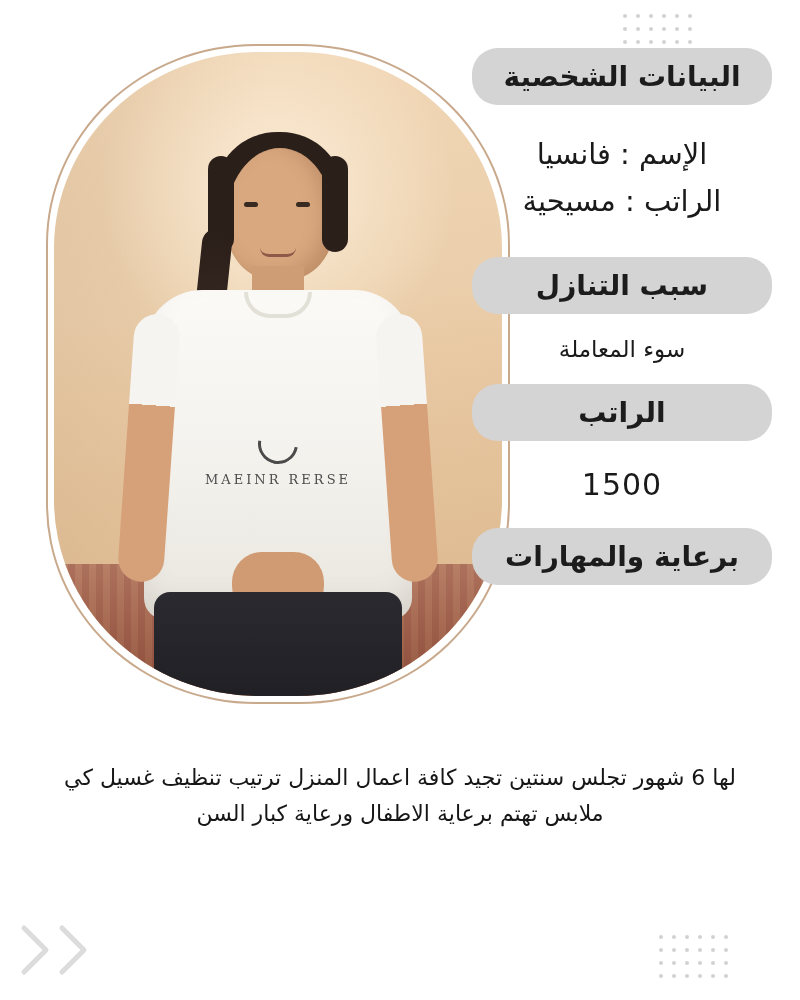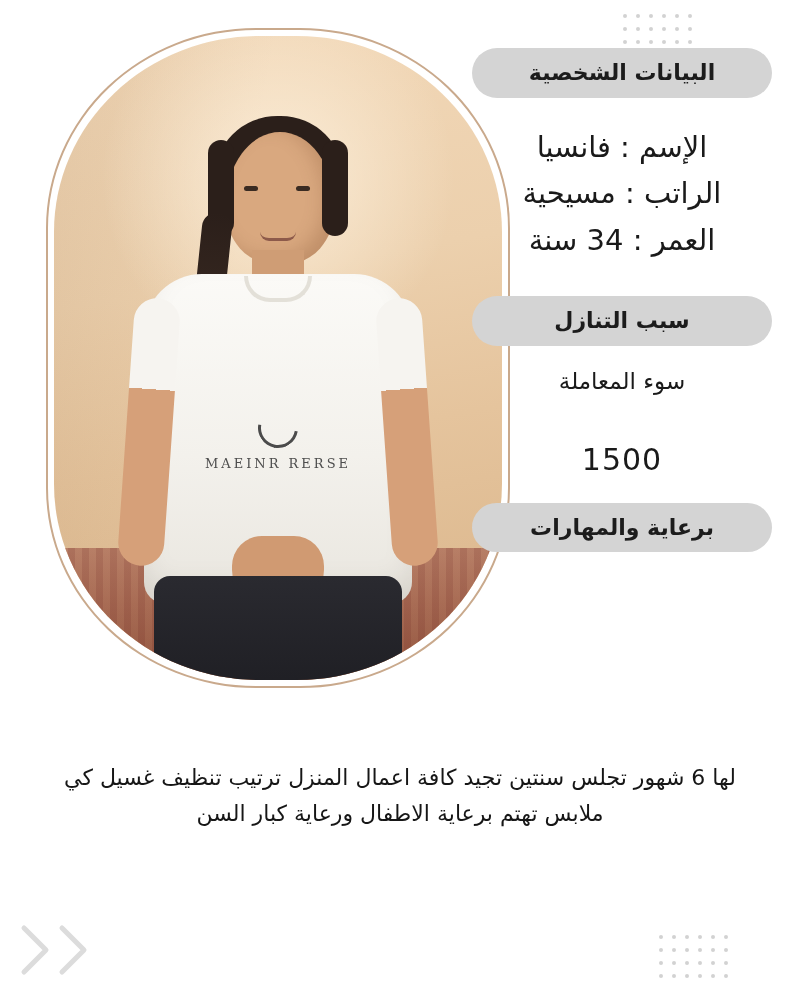--- a/index.html
+++ b/index.html
@@ -58,21 +58,21 @@
     left: 18px;
     bottom: 22px;
     display: flex;
     gap: 2px;
   }
   .chevrons svg { display: block; }
 
   
   .photo-wrap {
     position: absolute;
-    top: 28px;
+    top: 44px;
     left: 46px;
     width: 464px;
     height: 660px;
     border: 2px solid #c9a98c;
     border-radius: 210px / 200px;
     padding: 6px;
     background: #ffffff;
   }
   .photo {
     width: 100%;
@@ -262,21 +262,21 @@
     position: absolute;
     top: 48px;
     right: 28px;
     width: 300px;
     text-align: center;
   }
   .pill {
     background: #d4d4d4;
     color: #1c1c1c;
     border-radius: 26px;
-    font-size: 22px;
+    font-size: 28px;
     font-weight: 700;
     padding: 11px 10px;
     line-height: 1.25;
   }
   .pill + .fields { margin-top: 26px; }
 
   .fields {
     font-size: 29px;
     line-height: 1.62;
     color: #1a1a1a;
@@ -360,28 +360,28 @@
     </div>
   </div>
 
   <div class="info">
 
     <div class="pill">البيانات الشخصية</div>
 
     <div class="fields">
       <div>الإسم : فانسيا</div>
       <div>الراتب : مسيحية</div>
-      <div>العمر : 34 سنة</div>
     </div>
 
     <div class="gap-a"></div>
 
     <div class="pill">سبب التنازل</div>
     <div class="value-line">سوء المعاملة</div>
 
+    <div class="pill">الراتب</div>
     <div class="value-line value-salary">1500</div>
 
     <div class="pill">برعاية والمهارات</div>
   </div>
 
   <div class="description">لها 6 شهور تجلس سنتين تجيد كافة اعمال المنزل ترتيب تنظيف غسيل كي ملابس تهتم برعاية الاطفال ورعاية كبار السن</div>
 
   <div class="dot-grid bottom-right">
     <span></span>
       <span></span>

